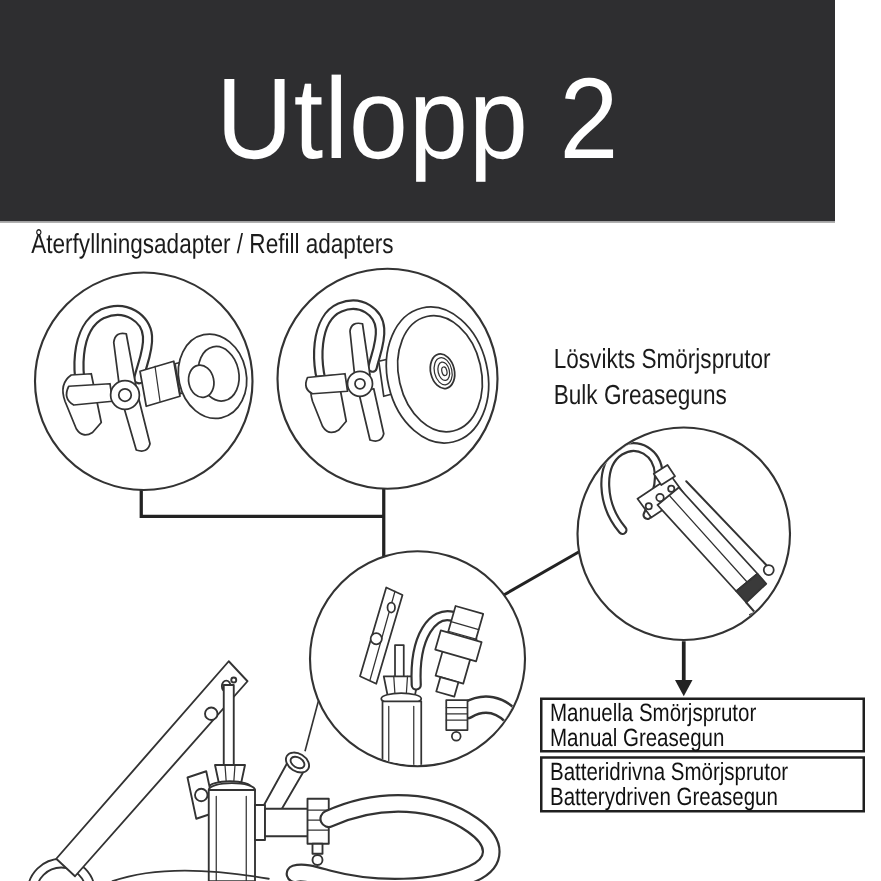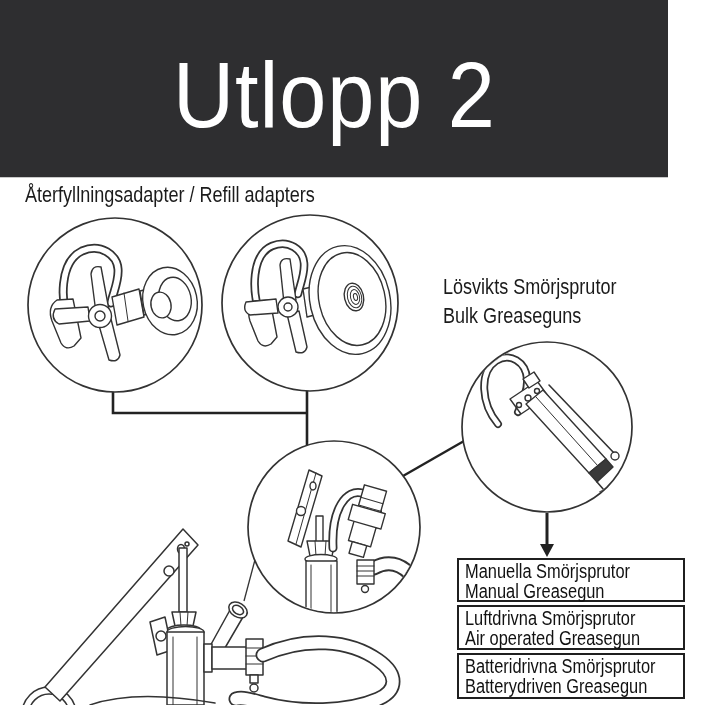--- a/index.html
+++ b/index.html
@@ -18,22 +18,22 @@
   }
   .diagram-svg{position:absolute;left:0;top:0;width:705px;height:705px;}
   .label{
     position:absolute;color:#1b1b1b;font-size:22px;white-space:nowrap;
     transform:scaleX(.82);transform-origin:0 0;
   }
   #refill-label{left:25px;top:182px;}
   #bulk-label{left:443px;top:272px;line-height:29px;}
   .gun-table{position:absolute;left:432px;top:558px;width:228px;}
   .cell{
-    box-sizing:border-box;width:228px;border:2.5px solid #1f1f1f;background:#fff;
-    margin-bottom:3px;padding:2px 0 0 6px;margin-left:25px;
+    box-sizing:border-box;width:260px;border:2.5px solid #1f1f1f;background:#fff;
+    margin-bottom:3px;padding:2px 0 0 6px;
   }
   .cell:nth-child(1){height:44px;}
   .cell:nth-child(2){height:45px;}
   .cell:nth-child(3){height:46px;}
   .cell .txt{
     font-size:20px;line-height:19.5px;color:#111;white-space:nowrap;
     transform:scaleX(.82);transform-origin:0 0;
   }
 </style>
 </head>
@@ -191,23 +191,17 @@
 
 <div class="gun-table">
   <div class="cell">
     <div class="txt">
       <div>Manuella Smörjsprutor</div>
       <div>Manual Greasegun</div>
     </div>
   </div>
   <div class="cell">
     <div class="txt">
-      <div>Luftdrivna Smörjsprutor</div>
-      <div>Air operated Greasegun</div>
-    </div>
-  </div>
-  <div class="cell">
-    <div class="txt">
       <div>Batteridrivna Smörjsprutor</div>
       <div>Batterydriven Greasegun</div>
     </div>
   </div>
 </div>
 
 </body></html>

